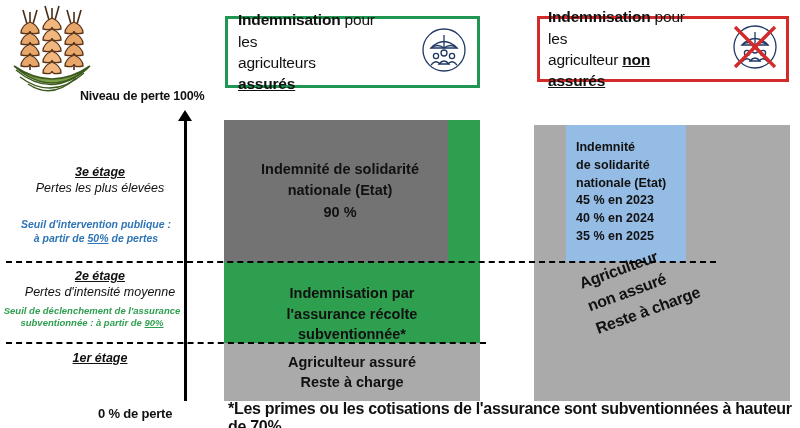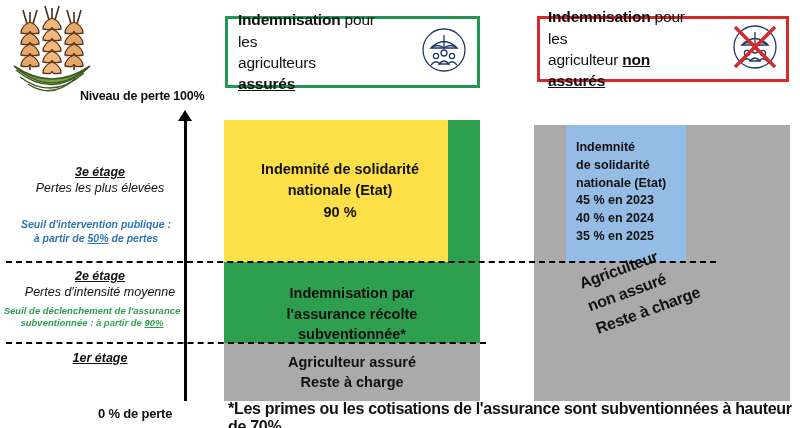--- a/index.html
+++ b/index.html
@@ -65,21 +65,21 @@
   #sep-20{
     left:6px;top:342px;width:480px;height:0;
     border-top:2.5px dashed #000;
   }
 
   
   #chart-left{left:224px;top:120px;width:256px;height:281px;}
   .band{position:absolute;box-sizing:border-box;
         display:flex;flex-direction:column;align-items:center;justify-content:center;
         text-align:center;font-weight:bold;}
-  #left-blue{left:0;top:0;width:224px;height:142px;background:#fde047;
+  #left-blue{left:0;top:0;width:224px;height:142px;background:#737373;
              font-size:14.5px;line-height:1.45;color:#111;padding-left:8px;}
   #left-greenstrip{left:224px;top:0;width:32px;height:142px;background:#2E9E4F;}
   #left-green{left:0;top:142px;width:256px;height:104px;background:#2E9E4F;
               font-size:14.5px;line-height:1.42;color:#111;}
   #left-gray{left:0;top:223px;width:256px;height:58px;background:#AAAAAA;
              font-size:14.5px;line-height:1.4;color:#111;}
 
   
   #chart-right{left:534px;top:125px;width:256px;height:276px;background:#AAAAAA;}
   #right-blue{position:absolute;left:0;top:0;width:120px;height:137px;background:#95BCE5;

